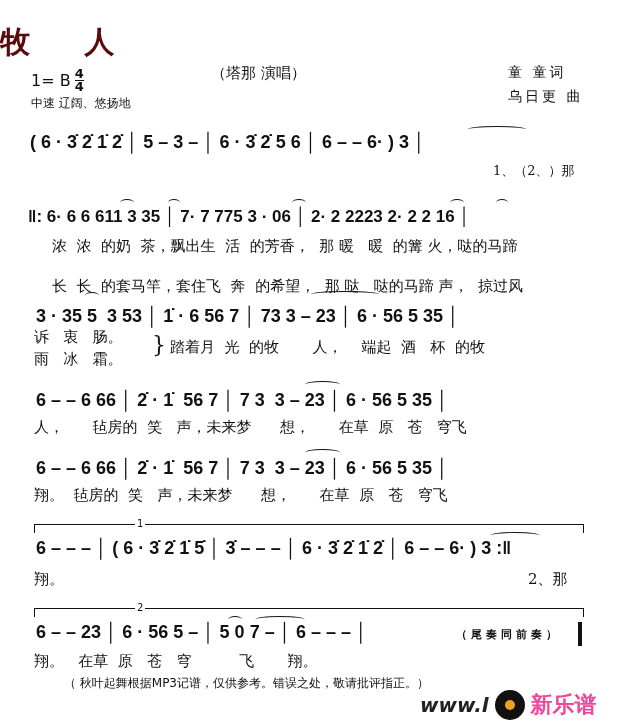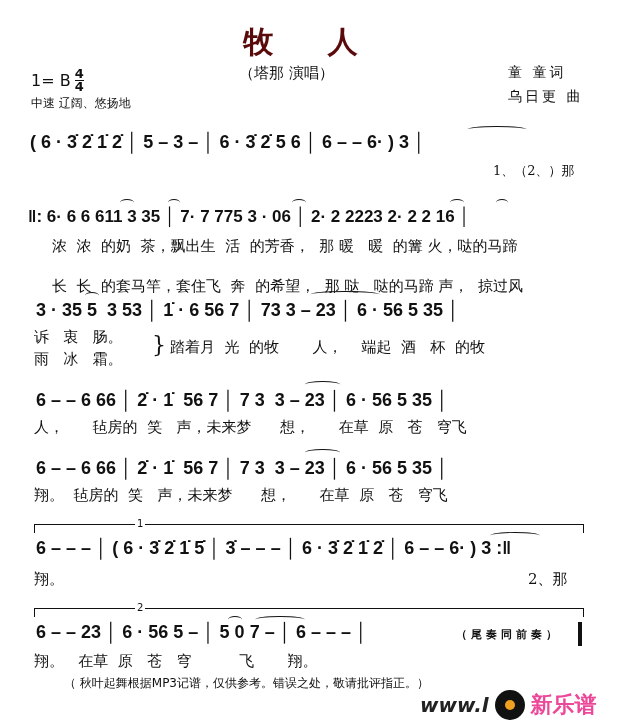--- a/index.html
+++ b/index.html
@@ -1,19 +1,19 @@
 <!DOCTYPE html>
 <html><head>
 <meta charset="utf-8">
 <style>
   html,body{margin:0;padding:0;background:#fff;}
   body{width:623px;height:727px;position:relative;overflow:hidden;font-family:"DejaVu Sans","Liberation Sans",sans-serif;color:#111;}
   .abs{position:absolute;}
-  .title{left:0;width:623px;top:22px;text-align:center;font-size:30px;color:#5a0a0a;letter-spacing:22px;font-weight:bold;}
-  .singer{left:0;width:517px;top:64px;text-align:center;font-size:15px;padding-left:28px;}
+  .title{left:0;width:623px;top:22px;font-size:30px;color:#5a0a0a;letter-spacing:22px;font-weight:bold;}
+  .singer{left:0;width:517px;top:64px;text-align:center;font-size:15px;}
   .key{left:31px;top:68px;font-size:16px;display:flex;align-items:center;gap:4px;}
   .frac{display:inline-flex;flex-direction:column;align-items:center;font-size:13px;line-height:12px;font-weight:bold;}
   .frac span.n{border-bottom:1.5px solid #111;}
   .tempo{left:31px;top:95px;font-size:12px;}
   .credit{left:508px;font-size:14px;letter-spacing:3px;font-family:"DejaVu Serif","Liberation Serif",serif;}
   .row{left:30px;width:570px;height:30px;}
   .notes{position:absolute;top:0;font-weight:bold;font-size:18px;font-family:"Liberation Sans","DejaVu Sans",sans-serif;white-space:pre;}
   .lyric{position:absolute;font-size:15px;font-family:"DejaVu Serif","Liberation Serif",serif;white-space:pre;}
   .slur{position:absolute;border-top:1px solid #111;border-radius:50% 50% 0 0;height:6px;}
   .volta{position:absolute;border-top:1px solid #111;border-left:1px solid #111;border-right:1px solid #111;height:8px;}
@@ -54,21 +54,21 @@
   <div class="slur" style="left:90px;top:-8px;width:14px;"></div>
   <div class="slur" style="left:138px;top:-8px;width:12px;"></div>
   <div class="slur" style="left:262px;top:-8px;width:14px;"></div>
   <div class="slur" style="left:420px;top:-8px;width:14px;"></div>
   <div class="slur" style="left:466px;top:-8px;width:12px;"></div>
   <div class="lyric" style="left:22px;top:30px;">浓  浓  的奶  茶，飘出生  活  的芳香，  那 暖   暖  的篝 火，哒的马蹄</div>
   <div class="lyric" style="left:22px;top:54px;margin-top:16px;">长  长  的套马竿，套住飞  奔  的希望，  那 哒   哒的马蹄 声，  掠过风</div>
 </div>
 
 <div class="abs row" style="top:300px;">
-  <div class="notes" style="left:6px;">3 · 35 5  3 53 │ 1̇ · 6 56 7 │ 73 3 – 23 │ 6 · 56 5 35 │</div>
+  <div class="notes" style="left:6px;margin-top:6px;">3 · 35 5  3 53 │ 1̇ · 6 56 7 │ 73 3 – 23 │ 6 · 56 5 35 │</div>
   <div class="slur" style="left:55px;top:-8px;width:14px;"></div>
   <div class="slur" style="left:280px;top:-9px;width:70px;"></div>
   <div class="lyric" style="left:4px;top:28px;">诉   衷   肠。</div>
   <div class="lyric" style="left:4px;top:50px;">雨   冰   霜。</div>
   <div class="lyric" style="left:122px;top:28px;font-size:22px;top:32px;">}</div>
   <div class="lyric" style="left:140px;top:38px;">踏着月  光  的牧       人，    端起  酒   杯  的牧</div>
 </div>
 
 <div class="abs row" style="top:390px;">
   <div class="notes" style="left:6px;">6 – – 6 66 │ 2̇ · 1̇  56 7 │ 7 3  3 – 23 │ 6 · 56 5 35 │</div>

